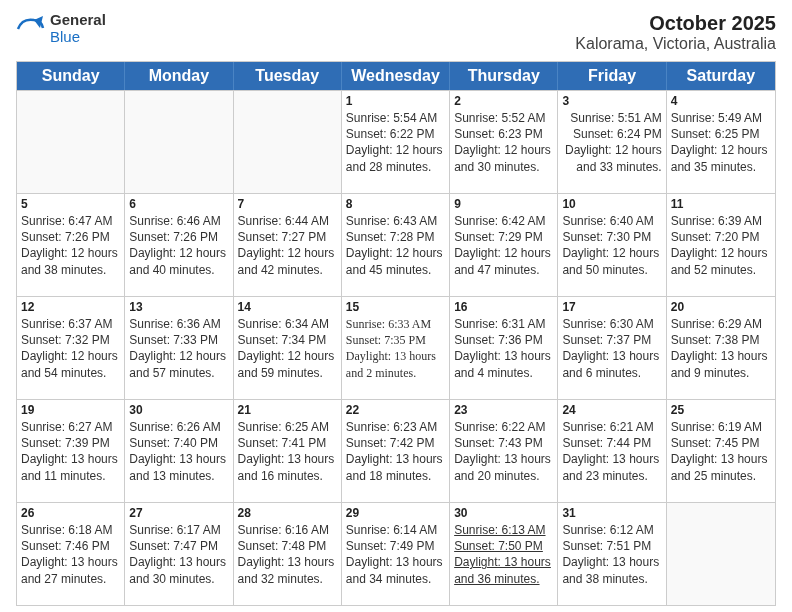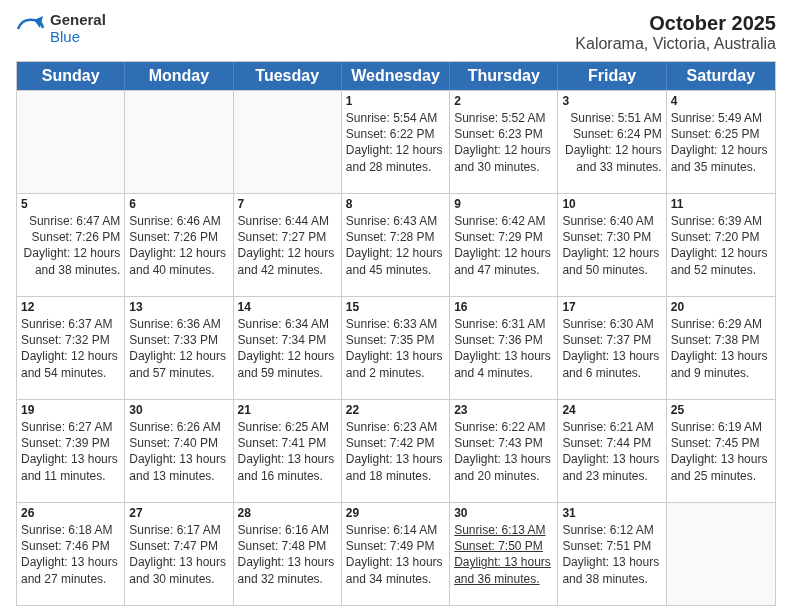--- a/index.html
+++ b/index.html
@@ -174,21 +174,21 @@
             <div class="cell-day">4</div>
             <div class="cell-info" style="white-space: pre-line;">Sunrise: 5:49 AM
 Sunset: 6:25 PM
 Daylight: 12 hours
 and 35 minutes.</div>
           </div>
         </div>
         <div class="cal-row">
           <div class="cal-cell">
             <div class="cell-day">5</div>
-            <div class="cell-info" style="white-space: pre-line; text-align: right;">Sunrise: 6:47 AM
+            <div class="cell-info" style="white-space: pre-line;">Sunrise: 6:47 AM
 Sunset: 7:26 PM
 Daylight: 12 hours
 and 38 minutes.</div>
           </div>
           <div class="cal-cell">
             <div class="cell-day">6</div>
             <div class="cell-info" style="white-space: pre-line;">Sunrise: 6:46 AM
 Sunset: 7:26 PM
 Daylight: 12 hours
 and 40 minutes.</div>
@@ -246,21 +246,21 @@
           </div>
           <div class="cal-cell">
             <div class="cell-day">14</div>
             <div class="cell-info" style="white-space: pre-line;">Sunrise: 6:34 AM
 Sunset: 7:34 PM
 Daylight: 12 hours
 and 59 minutes.</div>
           </div>
           <div class="cal-cell">
             <div class="cell-day">15</div>
-            <div class="cell-info" style="white-space: pre-line;">Sunrise: 6:33 AM
+            <div class="cell-info" style="white-space: pre-line; font-family: Liberation Serif, serif;">Sunrise: 6:33 AM
 Sunset: 7:35 PM
 Daylight: 13 hours
 and 2 minutes.</div>
           </div>
           <div class="cal-cell">
             <div class="cell-day">16</div>
             <div class="cell-info" style="white-space: pre-line;">Sunrise: 6:31 AM
 Sunset: 7:36 PM
 Daylight: 13 hours
 and 4 minutes.</div>

